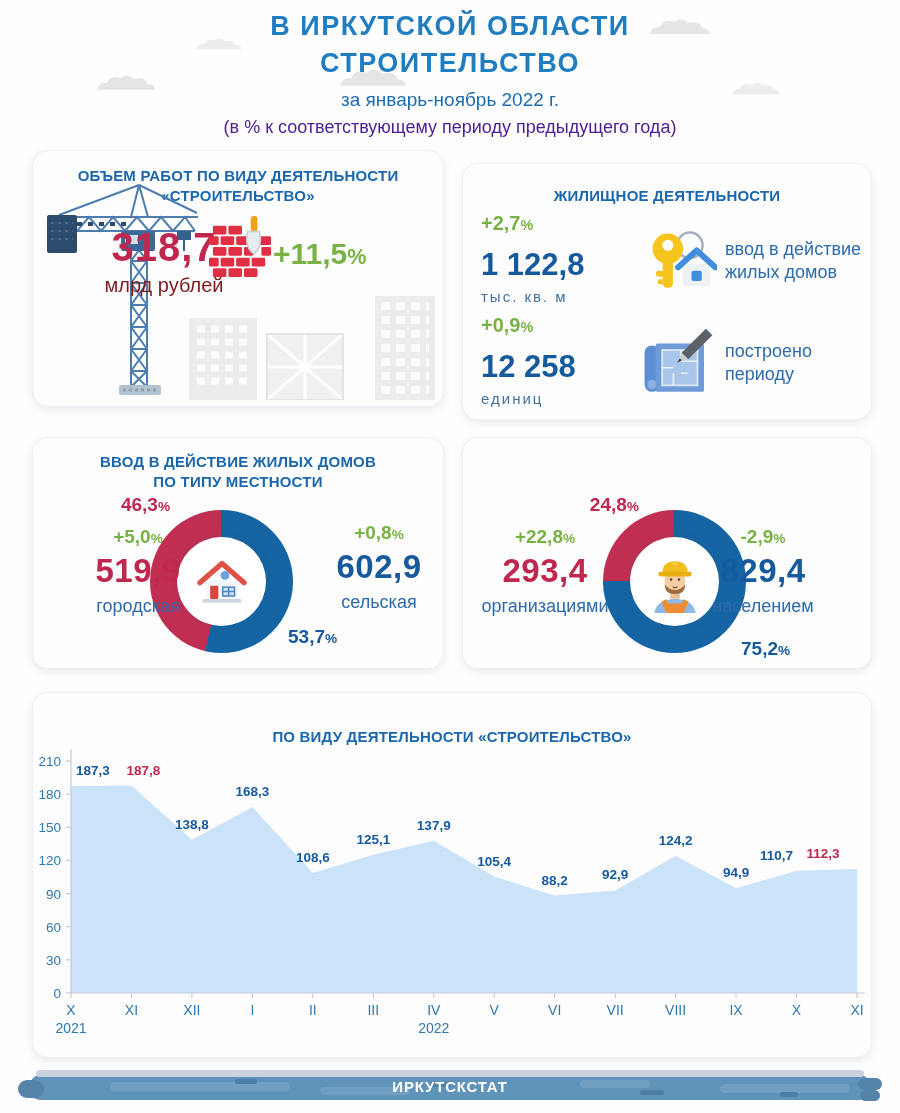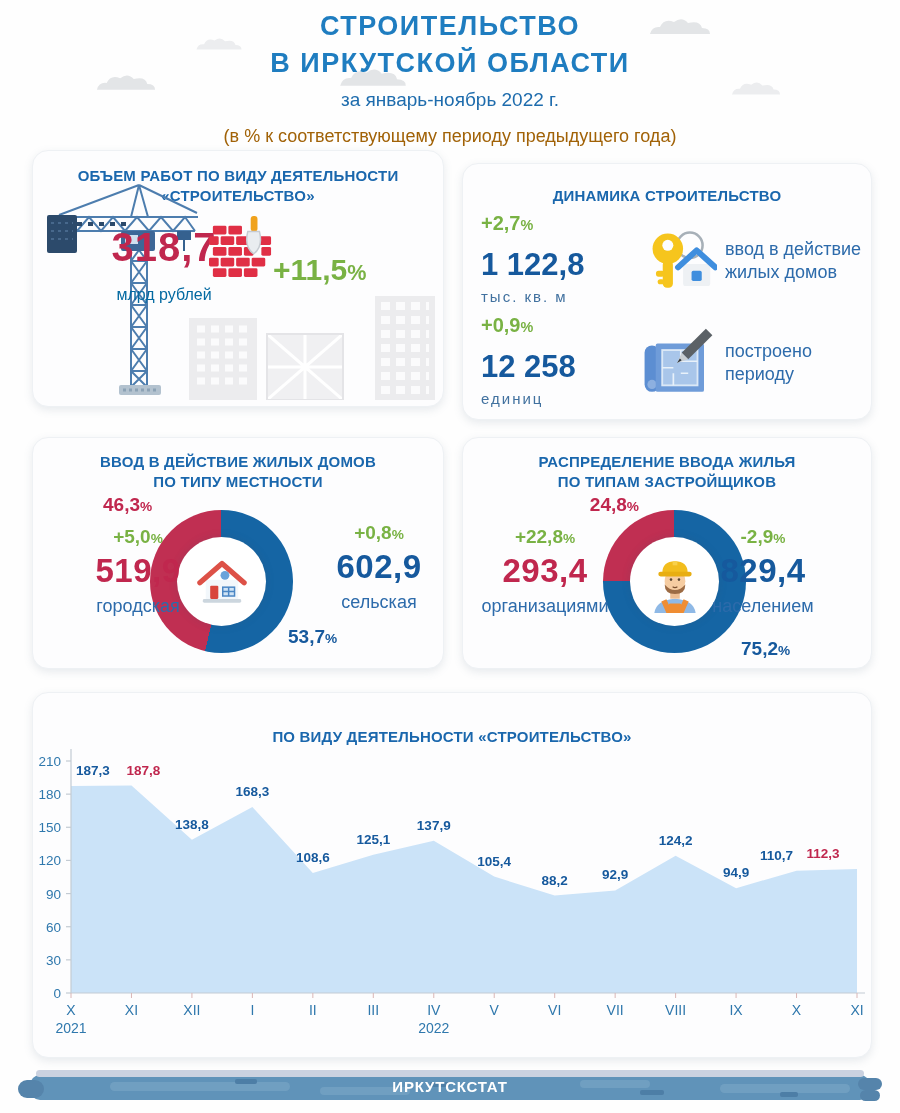--- a/index.html
+++ b/index.html
@@ -3,34 +3,34 @@
 <meta charset="utf-8">
 <style>
   html,body{margin:0;padding:0;background:#ffffff;}
   .page{position:relative;width:900px;height:1113px;background:#fefefe;overflow:hidden;
         font-family:"Liberation Sans",sans-serif;}
   .cloud{position:absolute;}
   
   .hdr{position:absolute;left:0;top:8px;width:900px;text-align:center;}
   .h-title{color:#1f7dc0;font-size:27px;font-weight:bold;letter-spacing:1.5px;line-height:1.38;}
   .h-sub{color:#1e6cad;font-size:19px;margin-top:6px;}
-  .h-sub2{color:#a16207;font-size:18px;margin-top:15px;}
+  .h-sub2{color:#4c1d95;font-size:18px;margin-top:6px;}
   
   .card{position:absolute;background:#fdfdfe;border:1px solid #eef1f4;border-radius:16px;
         box-shadow:0 3px 9px rgba(110,130,150,.16);}
   .card-title{position:absolute;left:0;top:15px;width:100%;text-align:center;color:#1a67ad;
         font-weight:bold;font-size:15px;line-height:1.35;letter-spacing:.2px;}
   .pct{font-size:.72em;}
   .big-red{color:#c0274e;}
   .big-blue{color:#16599d;}
   
   .c1-value{position:absolute;left:55px;top:74px;width:152px;text-align:center;}
   .c1-num{font-size:40px;font-weight:bold;color:#c0274e;letter-spacing:1px;}
-  .c1-unit{font-size:16px;color:#0369a1;margin-top:16px;}
-  .c1-change{position:absolute;left:240px;top:86px;width:130px;font-size:30px;font-weight:bold;color:#79b244;margin-top:16px;}
+  .c1-unit{font-size:20px;color:#7f1d1d;margin-top:4px;}
+  .c1-change{position:absolute;left:240px;top:86px;width:130px;font-size:30px;font-weight:bold;color:#79b244;}
   
   .h-row{position:absolute;left:0;width:100%;height:96px;}
   .h-nums{position:absolute;left:18px;top:0;width:152px;}
   .h-change{font-size:20px;font-weight:bold;color:#79b244;}
   .h-value{font-size:31px;font-weight:bold;color:#16599d;margin-top:12px;white-space:nowrap;}
   .h-unit{font-size:15px;color:#41719f;letter-spacing:2px;margin-top:5px;}
   .h-icon{position:absolute;left:176px;top:6px;width:78px;height:80px;}
   .h-label{position:absolute;left:262px;top:26px;width:140px;font-size:18px;color:#2d6bab;line-height:1.3;}
   
   .donut{position:absolute;width:143px;height:143px;border-radius:50%;}
@@ -74,22 +74,22 @@
       <path d="M2 18 Q4 10 12 11 Q16 2 26 6 Q34 0 40 7 Q52 4 54 12 Q62 12 62 18 Z" fill="#e3e5e7"></path>
     </svg>
   <svg class="cloud" style="left:648px;top:16px;width:64px;height:20px" viewBox="0 0 64 20">
       <path d="M2 18 Q4 10 12 11 Q16 2 26 6 Q34 0 40 7 Q52 4 54 12 Q62 12 62 18 Z" fill="#e3e5e7"></path>
     </svg>
   <svg class="cloud" style="left:730px;top:80px;width:52px;height:16px" viewBox="0 0 64 20">
       <path d="M2 18 Q4 10 12 11 Q16 2 26 6 Q34 0 40 7 Q52 4 54 12 Q62 12 62 18 Z" fill="#ecedef"></path>
     </svg>
 
   <div class="hdr">
+    <div class="h-title">В ИРКУТСКОЙ ОБЛАСТИ</div>
     <div class="h-title">СТРОИТЕЛЬСТВО</div>
-    <div class="h-title">В ИРКУТСКОЙ ОБЛАСТИ</div>
     <div class="h-sub">за январь-ноябрь 2022 г.</div>
     <div class="h-sub2">(в % к соответствующему периоду предыдущего года)</div>
   </div>
 
   <section class="card" style="left:32px;top:150px;width:410px;height:255px">
     <div class="card-title">
       <span>ОБЪЕМ РАБОТ ПО ВИДУ ДЕЯТЕЛЬНОСТИ</span><br>
       <span>«СТРОИТЕЛЬСТВО»</span>
     </div>
 
@@ -150,21 +150,21 @@
       <rect x="43" y="0" width="7" height="16" rx="3" fill="#f0a21c"></rect>
       <path d="M40 16 Q36 32 46 39 Q56 32 52 16 Z" fill="#e9edf0" stroke="#c6ccd2" stroke-width="1.5"></path>
     </svg>
 
     <div class="c1-change">
       <span>+11,5</span><span class="pct">%</span>
     </div>
   </section>
 
   <section class="card" style="left:462px;top:163px;width:408px;height:255px">
-    <div class="card-title" style="top:22px">ДИНАМИКА СТРОИТЕЛЬСТВО</div>
+    <div class="card-title" style="top:22px">ЖИЛИЩНОЕ ДЕЯТЕЛЬНОСТИ</div>
 
     <div class="h-row" style="top:48px">
       <div class="h-nums">
         <div class="h-change"><span>+2,7</span><span class="pct">%</span></div>
         <div class="h-value">1 122,8</div>
         <div class="h-unit">тыс. кв. м</div>
       </div>
       <svg class="h-icon" viewBox="0 0 92 82">
         <circle cx="60" cy="26" r="15" fill="none" stroke="#a7b0b8" stroke-width="3"></circle>
         <circle cx="34" cy="30" r="18" fill="#f6c51d"></circle>
@@ -204,21 +204,21 @@
       </div>
     </div>
   </section>
 
   <section class="card" style="left:32px;top:437px;width:410px;height:230px">
     <div class="card-title" style="top:14px">
       <span>ВВОД В ДЕЙСТВИЕ ЖИЛЫХ ДОМОВ</span><br>
       <span>ПО ТИПУ МЕСТНОСТИ</span>
     </div>
 
-    <div class="share share-red" style="left:70px;top:56px;width:85px;text-align:left">
+    <div class="share share-red" style="left:70px;top:56px;width:85px;text-align:center">
       <span>46,3</span><span class="pct">%</span>
     </div>
 
     <div class="donut" style="left: 117px; top: 72px; background: conic-gradient(rgb(21, 101, 164) 0deg, rgb(21, 101, 164) 53.7%, rgb(192, 47, 82) 53.7%, rgb(192, 47, 82) 100%);">
       <div class="donut-hole">
         <svg width="62" height="56" viewBox="0 0 84 74">
           <rect x="16" y="60" width="52" height="5" rx="2" fill="#ccd6de"></rect>
           <rect x="20" y="34" width="44" height="26" fill="#f2f7fb"></rect>
           <path d="M12 38 L42 12 L72 38" fill="none" stroke="#dd5147" stroke-width="7" stroke-linejoin="round" stroke-linecap="round"></path>
           <circle cx="46" cy="28" r="6" fill="#6aa3da"></circle>
@@ -240,24 +240,20 @@
       <div class="side-value big-blue">602,9</div>
       <div class="side-label">сельская</div>
     </div>
 
     <div class="share share-blue" style="left:255px;top:188px">
       <span>53,7</span><span class="pct">%</span>
     </div>
   </section>
 
   <section class="card" style="left:462px;top:437px;width:408px;height:230px">
-    <div class="card-title" style="top:14px">
-      <span>РАСПРЕДЕЛЕНИЕ ВВОДА ЖИЛЬЯ</span><br>
-      <span>ПО ТИПАМ ЗАСТРОЙЩИКОВ</span>
-    </div>
 
     <div class="share share-red" style="left:90px;top:56px;width:86px;text-align:right">
       <span>24,8</span><span class="pct">%</span>
     </div>
 
     <div class="donut" style="left: 140px; top: 72px; background: conic-gradient(rgb(21, 101, 164) 0deg, rgb(21, 101, 164) 75.2%, rgb(192, 47, 82) 75.2%, rgb(192, 47, 82) 100%);">
       <div class="donut-hole">
         <svg width="58" height="62" viewBox="0 0 72 78">
           <path d="M10 78 q2 -16 26 -18 q24 2 26 18 z" fill="#8fb9e6"></path>
           <path d="M22 62 l7 16 M50 62 l-7 16" stroke="#ef8d33" stroke-width="7" fill="none"></path>

